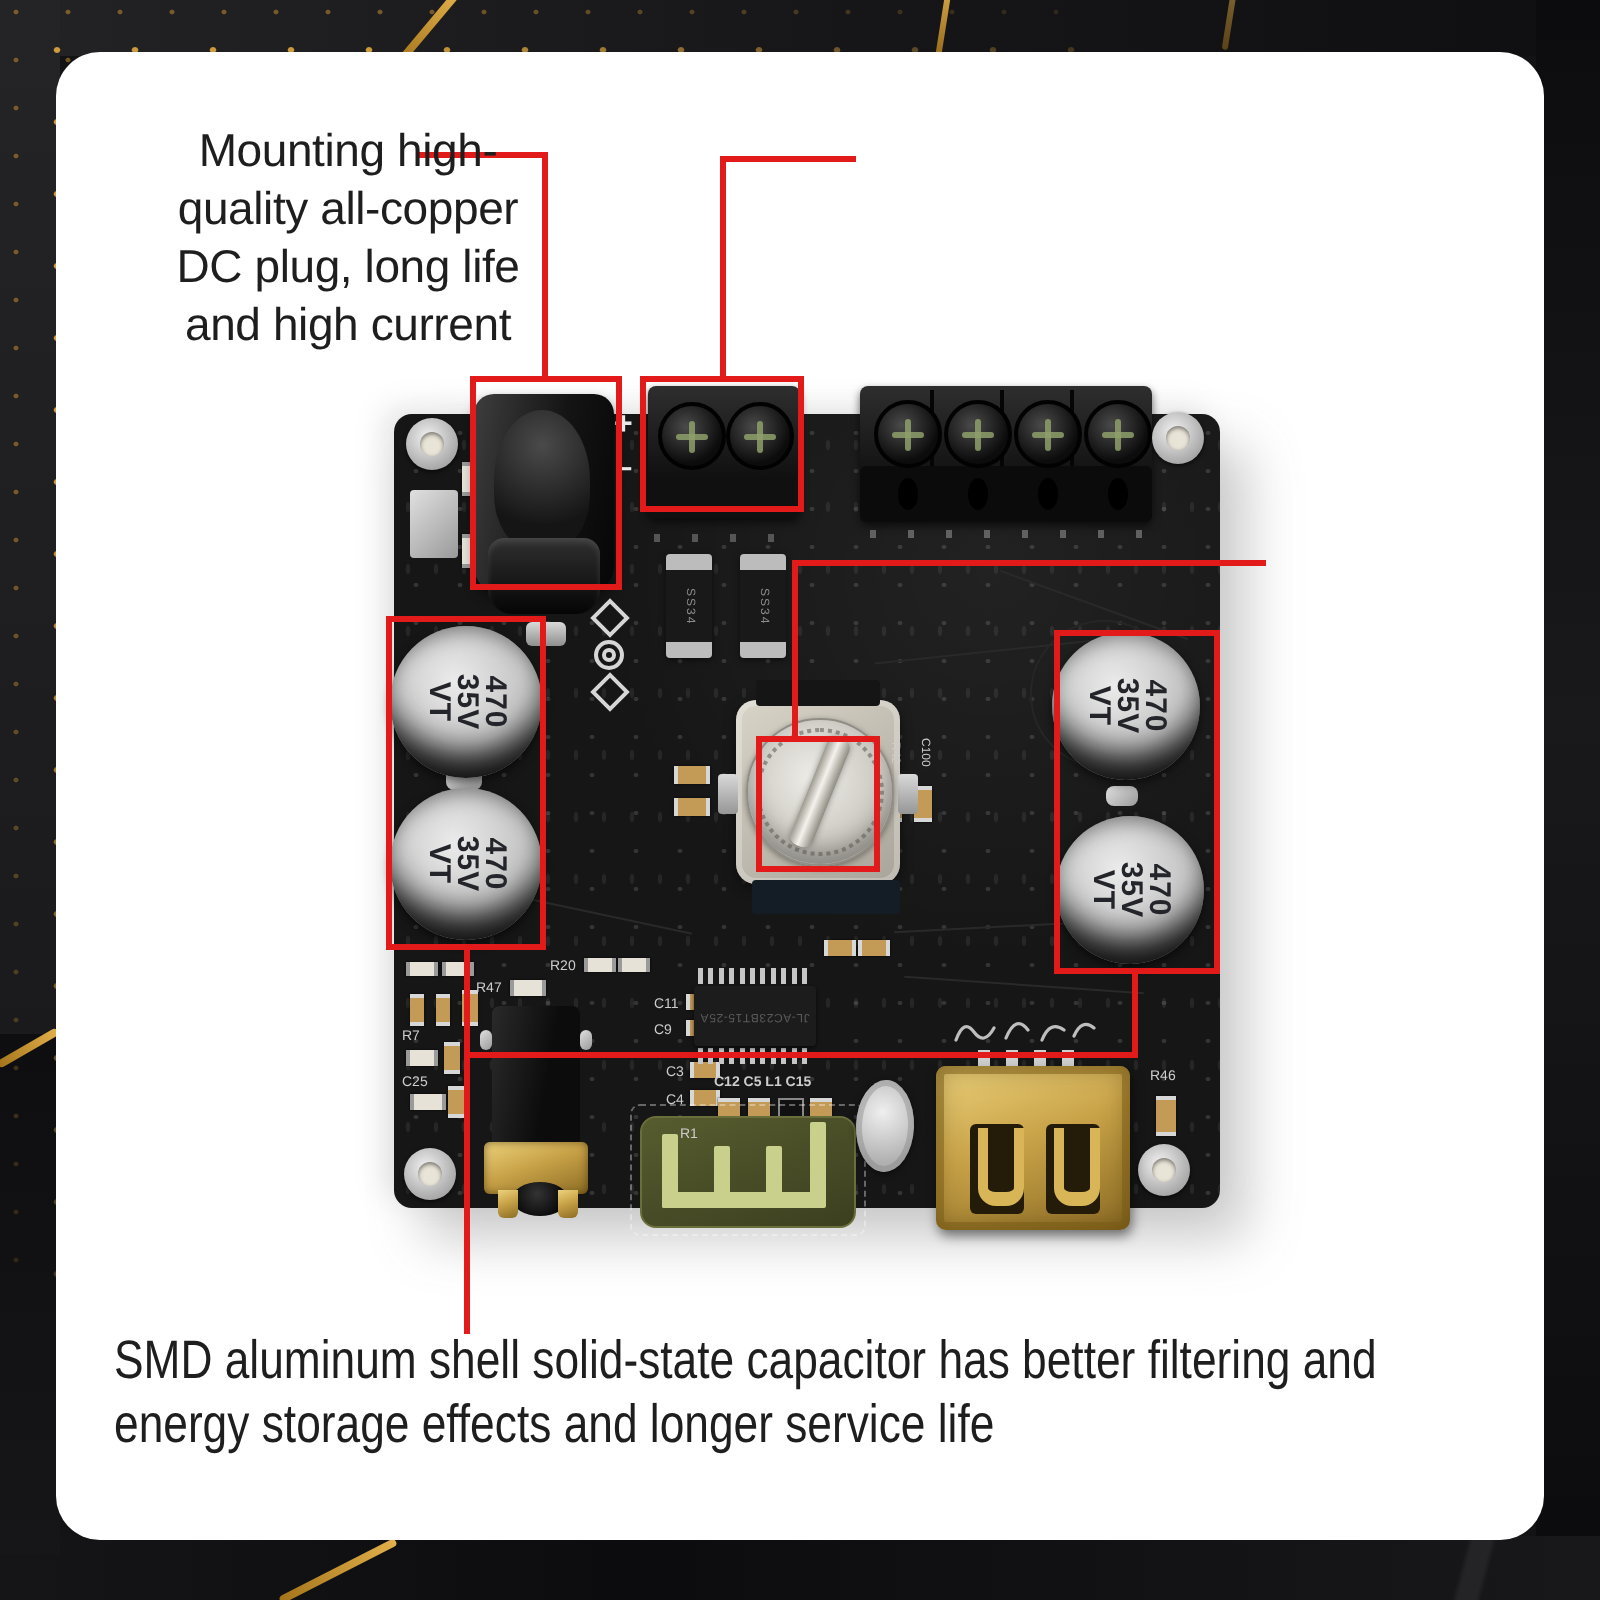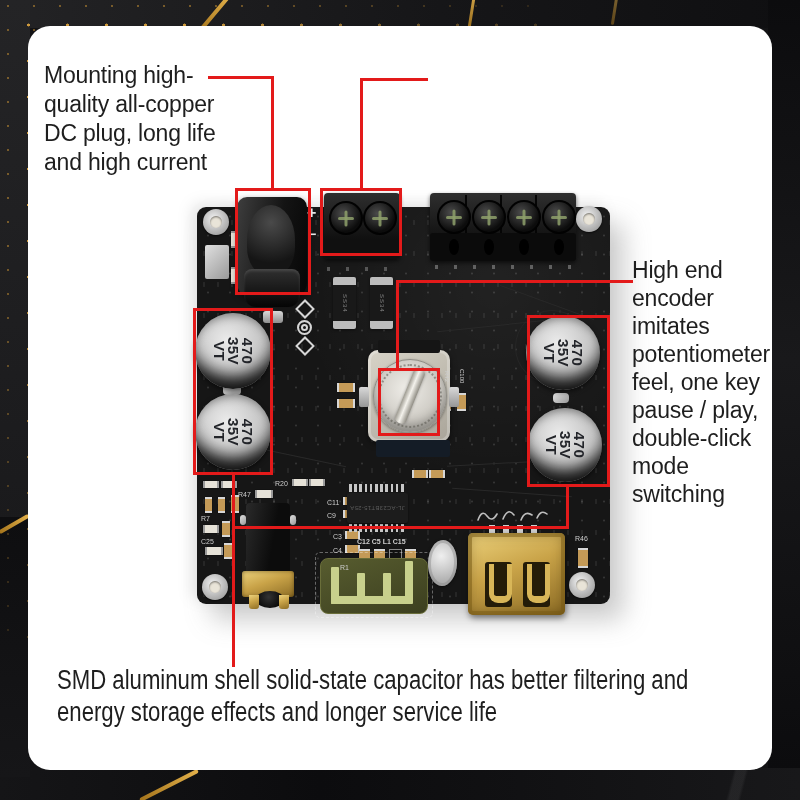--- a/index.html
+++ b/index.html
@@ -258,29 +258,20 @@
   <div class="rb" style="left:320px;top:188px;width:82px;height:68px;"></div>
   <div class="rb" style="left:193px;top:308px;width:80px;height:167px;"></div>
   <div class="rb" style="left:527px;top:315px;width:83px;height:172px;"></div>
   <div class="rb" style="left:378px;top:368px;width:62px;height:68px;"></div>
   <div class="rl" style="left:396px;top:280px;width:3px;height:90px;"></div>
   <div class="rl" style="left:396px;top:280px;width:237px;height:3px;"></div>
   <div class="rl" style="left:232px;top:475px;width:3px;height:192px;"></div>
   <div class="rl" style="left:232px;top:526px;width:337px;height:3px;"></div>
   <div class="rl" style="left:566px;top:487px;width:3px;height:42px;"></div>
 
-  <div class="ann small" style="left:44px;top:61px;width:260px;">Mounting high-
+  <div class="ann small" style="left:44px;top:61px;width:260px;text-align:center;">Mounting high-
 quality all-copper
 DC plug, long life
 and high current</div>
-  <div class="ann right" style="left:632px;top:256px;width:145px;">High end
-encoder
-imitates
-potentiometer
-feel, one key
-pause / play,
-double-click
-mode
-switching</div>
   <div class="ann cond" style="left:57px;top:664px;">SMD aluminum shell solid-state capacitor has better filtering and
 energy storage effects and longer service life</div>
 
 </div>
 
 </body></html>

